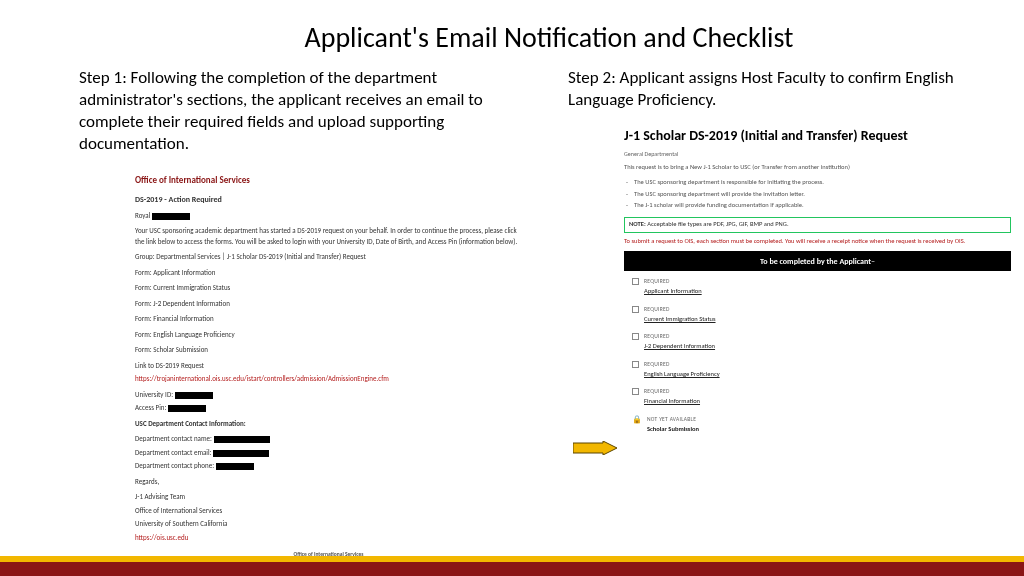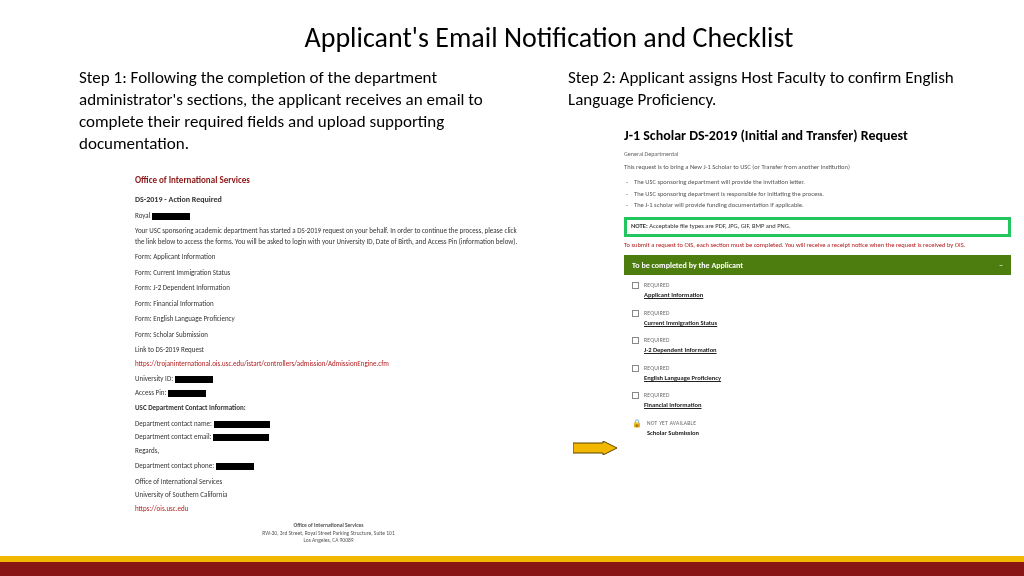--- a/index.html
+++ b/index.html
@@ -18,30 +18,30 @@
   .redact { display: inline-block; background: #000; height: 7px; vertical-align: middle; }
   .redact.w30 { width: 38px; }
   .redact.w50 { width: 56px; }
   .link-red { color: #b31b1b; }
   .bold { font-weight: bold; }
   .footer-tiny { font-size: 5.5px; text-align: center; color: #555; margin-top: 8px; line-height: 1.3; }
   .j1-title { font-size: 14px; font-weight: bold; color: #000; margin-bottom: 4px; }
   .gen-instr { font-size: 6px; color: #666; margin-bottom: 4px; }
   .bullet { padding-left: 10px; position: relative; font-size: 6.5px; color: #555; margin-bottom: 2px; }
   .bullet::before { content: "-"; position: absolute; left: 2px; }
-  .note-box { border: 3px solid #22c55e; padding: 2px 4px; font-size: 6.5px; margin: 6px 0 4px 0; }
+  .note-box { border: 1px solid #22c55e; padding: 2px 4px; font-size: 6.5px; margin: 6px 0 4px 0; }
   .note-red { color: #b31b1b; font-size: 6.5px; margin-bottom: 6px; line-height: 1.3; }
-  .section-bar { background: #4d7c0f; color: #fff; font-size: 8px; font-weight: bold; padding: 4px 8px; display: flex; justify-content: space-between; align-items: center; }
+  .section-bar { background: #000000; color: #fff; font-size: 8px; font-weight: bold; padding: 4px 8px; display: flex; justify-content: center; align-items: center; }
   .section-bar .dash { font-weight: normal; }
   .checklist { padding: 6px 8px 0 8px; }
   .ck-item { display: flex; align-items: flex-start; gap: 5px; margin-bottom: 8px; font-size: 6.5px; }
   .ck-box { width: 7px; height: 7px; border: 1px solid #888; flex-shrink: 0; margin-top: 1px; }
   .ck-lock { font-size: 8px; line-height: 1; color: #000; flex-shrink: 0; }
   .ck-text .req { color: #666; font-size: 5.5px; letter-spacing: 0.3px; }
-  .ck-text .name { color: #222; font-weight: 700; text-decoration: underline; display: block; }
+  .ck-text .name { color: #222; font-weight: 400; text-decoration: underline; display: block; }
   .ck-text .name-nolink { color: #222; font-weight: 600; display: block; }
   .arrow-wrap { position: absolute; left: 540px; top: 440px; }
   .arrow { width: 44px; height: 14px; }
   .bottom-bar { position: absolute; left: 0; bottom: 0; width: 100%; height: 20px; }
   .bottom-bar .gold { height: 6px; background: #f2b700; }
   .bottom-bar .maroon { height: 14px; background: #8a1515; }
 </style>
 </head>
 <body>
 
@@ -49,54 +49,56 @@
   <h1 class="title">Applicant's Email Notification and Checklist</h1>
   <div class="cols">
 
     <div class="col">
       <p class="step-text">Step 1: Following the completion of the department administrator's sections, the applicant receives an email to complete their required fields and upload supporting documentation.</p>
       <div class="panel">
         <div class="ois-title">Office of International Services</div>
         <div class="ds-title">DS-2019 - Action Required</div>
         <div class="line"><span>Royal</span> <span class="redact w30"></span></div>
         <div class="line">Your USC sponsoring academic department has started a DS-2019 request on your behalf. In order to continue the process, please click the link below to access the forms. You will be asked to login with your University ID, Date of Birth, and Access Pin (information below).</div>
+        <div class="line">Group: Departmental Services | J-1 Scholar DS-2019 (Initial and Transfer) Request</div>
         <div class="line">Form: Applicant Information</div>
         <div class="line">Form: Current Immigration Status</div>
         <div class="line">Form: J-2 Dependent Information</div>
         <div class="line">Form: Financial Information</div>
         <div class="line">Form: English Language Proficiency</div>
         <div class="line">Form: Scholar Submission</div>
         <div class="line-tight">Link to DS-2019 Request</div>
         <div class="line link-red">https://trojaninternational.ois.usc.edu/istart/controllers/admission/AdmissionEngine.cfm</div>
         <div class="line-tight"><span>University ID:</span> <span class="redact w30"></span></div>
         <div class="line"><span>Access Pin:</span> <span class="redact w30"></span></div>
         <div class="line bold">USC Department Contact Information:</div>
         <div class="line-tight"><span>Department contact name:</span> <span class="redact w50"></span></div>
         <div class="line-tight"><span>Department contact email:</span> <span class="redact w50"></span></div>
+        <div class="line"><span>Department contact phone:</span> <span class="redact w30"></span></div>
         <div class="line">Regards,</div>
-        <div class="line"><span>Department contact phone:</span> <span class="redact w30"></span></div>
+        <div class="line-tight">J-1 Advising Team</div>
         <div class="line-tight">Office of International Services</div>
         <div class="line-tight">University of Southern California</div>
         <div class="line link-red">https://ois.usc.edu</div>
         <div class="footer-tiny">
           <div class="bold">Office of International Services</div>
           <div>RW-30, 3rd Street, Royal Street Parking Structure, Suite 101</div>
           <div>Los Angeles, CA 90089</div>
         </div>
       </div>
     </div>
 
     <div class="col">
       <p class="step-text">Step 2: Applicant assigns Host Faculty to confirm English Language Proficiency.</p>
       <div class="panel-r">
         <div class="j1-title">J-1 Scholar DS-2019 (Initial and Transfer) Request</div>
         <div class="gen-instr">General Departmental</div>
         <div class="line" style="font-size:6.5px;color:#555">This request is to bring a New J-1 Scholar to USC (or Transfer from another institution)</div>
+        <div class="bullet">The USC sponsoring department is responsible for initiating the process.</div>
         <div class="bullet">The USC sponsoring department will provide the invitation letter.</div>
-        <div class="bullet">The USC sponsoring department is responsible for initiating the process.</div>
         <div class="bullet">The J-1 scholar will provide funding documentation if applicable.</div>
         <div class="note-box"><span class="bold">NOTE:</span> <span>Acceptable file types are PDF, JPG, GIF, BMP and PNG.</span></div>
         <div class="note-red">To submit a request to OIS, each section must be completed. You will receive a receipt notice when the request is received by OIS.</div>
         <div class="section-bar">
           <span>To be completed by the Applicant</span>
           <span class="dash">–</span>
         </div>
         <div class="checklist">
           <div class="ck-item">
             <span class="ck-box"></span>

